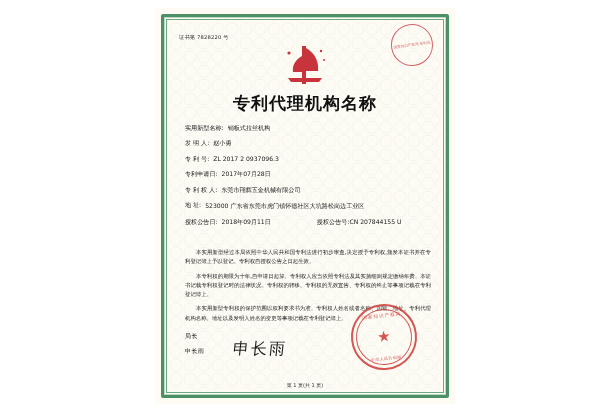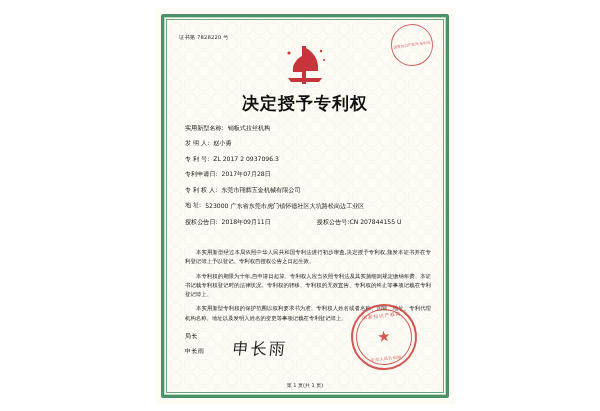--- a/index.html
+++ b/index.html
@@ -260,21 +260,21 @@
         <path d="M24 2 L24 40 L20 40 L20 2 Z" fill="#c8343c"></path>
         <path d="M24 4 C33 9, 37 18, 36 27 L24 27 Z" fill="#c8343c"></path>
         <path d="M20 12 C13 16, 10 22, 11 28 L20 28 Z" fill="#c8343c"></path>
         <path d="M6 34 L40 34 L37 38 L9 38 Z" fill="#c8343c"></path>
         <circle cx="7" cy="9" r="1.6" fill="#c8343c"></circle>
         <circle cx="39" cy="7" r="1.2" fill="#c8343c"></circle>
         <circle cx="42" cy="16" r="1" fill="#c8343c"></circle>
       </svg>
     </div>
 
-    <div class="title">决定授予专利权</div>
+    <div class="title">专利代理机构名称</div>
 
     <div class="fields">
       <div class="field-row">
         <span class="field-label">实用新型名称:</span>
         <span class="field-value">销板式拉丝机构</span>
       </div>
       <div class="field-row">
         <span class="field-label">发 明 人:</span>
         <span class="field-value">赵小勇</span>
       </div>

